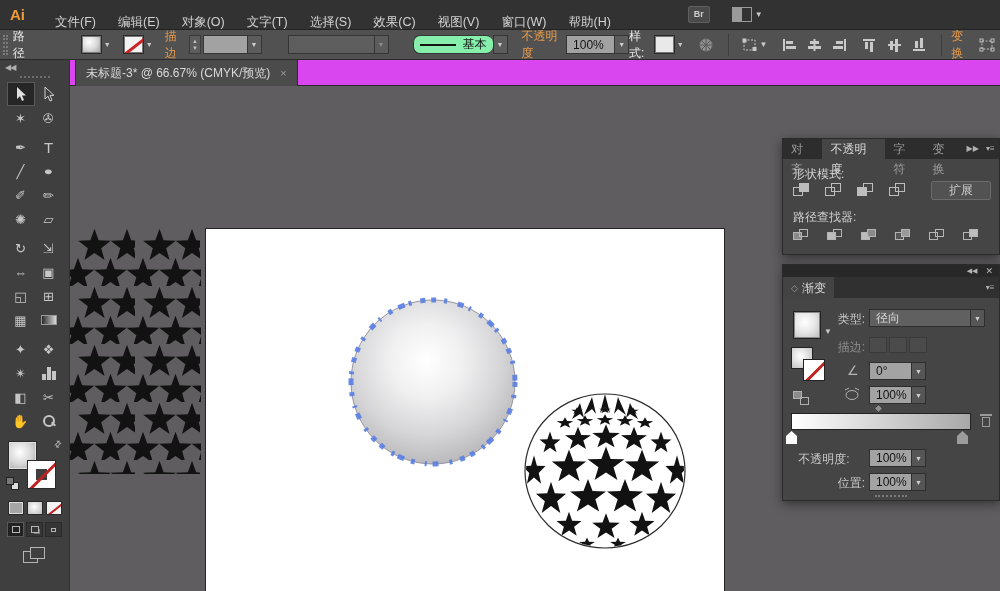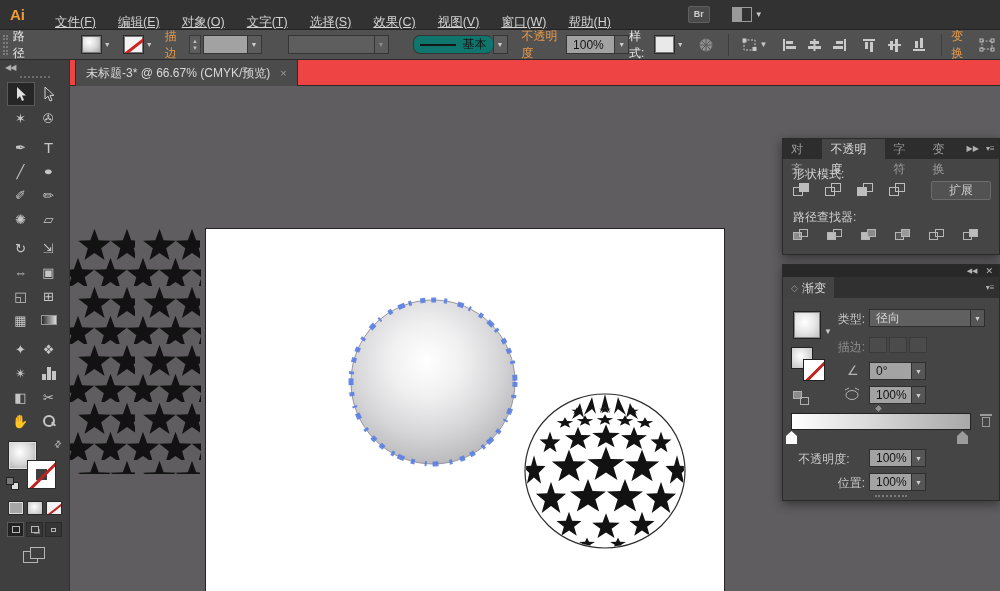--- a/index.html
+++ b/index.html
@@ -4,21 +4,21 @@
 <style>
   * { margin:0; padding:0; box-sizing:border-box; }
   body { background:#2a2a2a; font-family:"Liberation Sans","DejaVu Sans",sans-serif; }
   #app { position:relative; width:1000px; height:591px; overflow:hidden; background:#5f5d5f;
          font-family:"Liberation Sans","DejaVu Sans",sans-serif; }
 
   
   .menubar { position:absolute; left:0; top:0; width:1000px; height:30px; background:#323232;
              border-bottom:1px solid #232323; display:flex; align-items:center; color:#d2d2d2; font-size:12.5px; }
   .ai-logo { margin-left:10px; width:34px; font-weight:bold; font-size:15px; color:#ef9c36; }
-  .menu-item { padding:8px 11px; height:32px; line-height:30px; cursor:default;text-decoration:underline; }
+  .menu-item { padding:8px 11px; height:32px; line-height:30px; cursor:default; }
   .br-btn { margin-left:66px; width:22px; height:17px; background:#4a4a4a; border:1px solid #5f5f5f;
             border-radius:2px; font-size:9px; font-weight:bold; color:#cfcfcf; text-align:center; line-height:15px; }
   .ws-btn { margin-left:22px; display:flex; align-items:center; gap:3px; }
   .ws-ico { width:20px; height:15px; border:1px solid #9a9a9a; display:flex; }
   .ws-ico .l { width:8px; background:#9a9a9a; } .ws-ico .r { flex:1; border-left:1px solid #9a9a9a; }
   .dn { font-size:8px; color:#c9c9c9; }
 
   
   .controlbar { position:absolute; left:0; top:30px; width:1000px; height:30px; background:#515151;
                 border-bottom:1px solid #2a2a2a; display:flex; align-items:center; font-size:12px; color:#e6e6e6; }
@@ -33,28 +33,28 @@
   .cb-arr { width:11px; height:19px; display:flex; align-items:center; justify-content:center;
             font-size:7px; color:#c9c9c9; }
   .stepper { margin-left:5px; width:13px; height:19px; background:#5c5c5c; border:1px solid #3a3a3a;
              display:flex; flex-direction:column; align-items:center; justify-content:center; font-size:6px; color:#bdbdbd; line-height:7px; }
   .combo { display:flex; margin-left:2px; height:19px; }
   .combo .box { background:#a2a2a2; border:1px solid #353535; border-right:none; color:#141414;
                 display:flex; align-items:center; padding-left:6px; }
   .combo .abox { width:15px; background:#5c5c5c; border:1px solid #353535; display:flex; align-items:center;
                  justify-content:center; font-size:7px; color:#cfcfcf; }
   .combo.dim .box { background:#5e5e5e; }
-  .combo.lite .box { background:#0f766e;border-radius:7px; }
+  .combo.lite .box { background:#86efac;border-radius:7px; }
   .brush-line { width:36px; height:2px; background:#151515; margin-right:7px; }
   .sep { width:1px; height:22px; background:#3d3d3d; margin:0 9px; }
   .mini-ico { margin:0 5px; display:flex; align-items:center; }
   .tf-ico { opacity:.9; }
 
   
-  .tabbar { position:absolute; left:70px; top:60px; width:930px; height:26px; background:#ef4444;
+  .tabbar { position:absolute; left:70px; top:60px; width:930px; height:26px; background:#d946ef;
             border-bottom:1px solid #2b2b2b; display:flex; }
   .doc-tab { margin-left:5px; height:26px; display:flex; align-items:center; padding:0 10px;
              background:#4b4b4b; border-left:1px solid #2c2c2c; border-right:1px solid #2c2c2c;
              color:#d8d8d8; font-size:12px; }
   .tab-close { margin-left:10px; color:#9c9c9c; font-size:11px; }
 
   
   .tooldock { position:absolute; left:0; top:60px; width:70px; height:531px; background:#3f3f3f;
               border-right:1px solid #313131; }
   .dock-collapse { position:absolute; left:5px; top:3px; font-size:8px; color:#b0b0b0; letter-spacing:-1px; }

